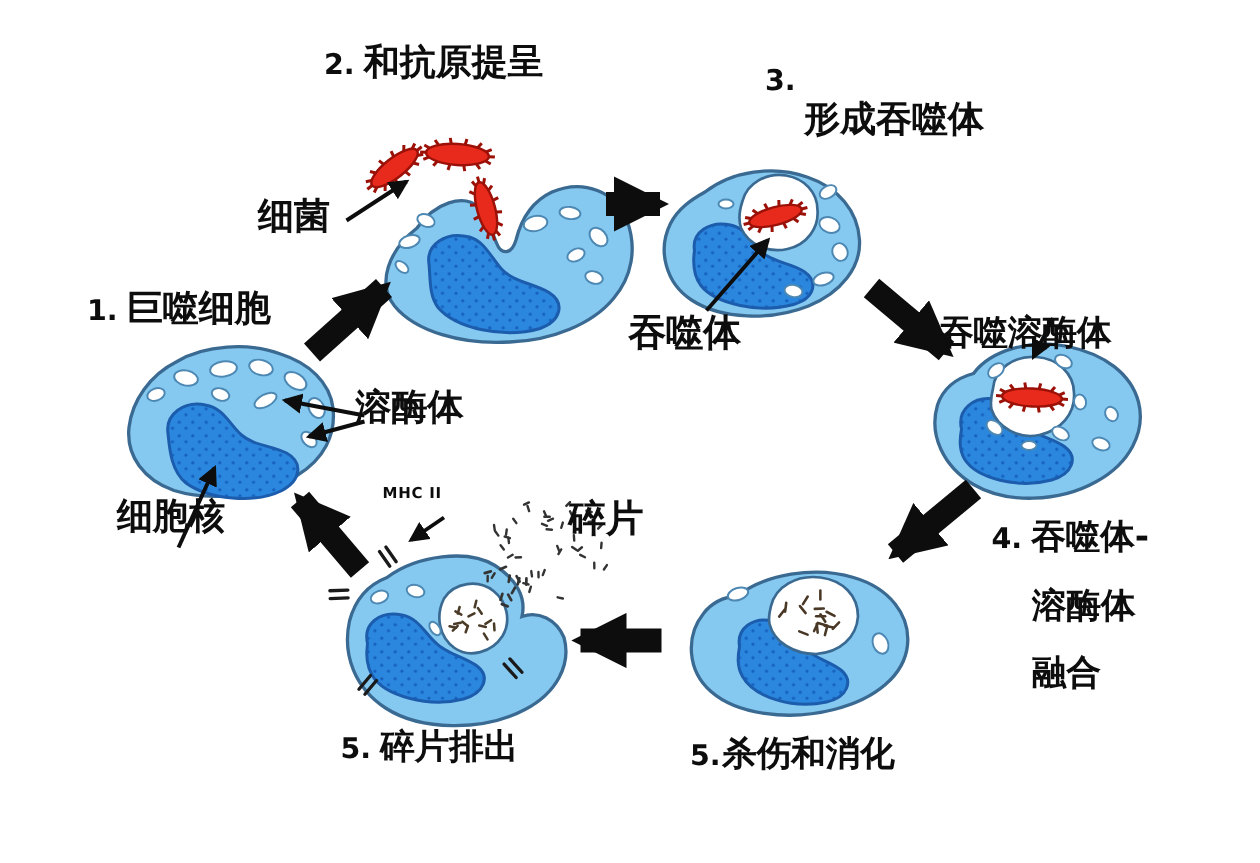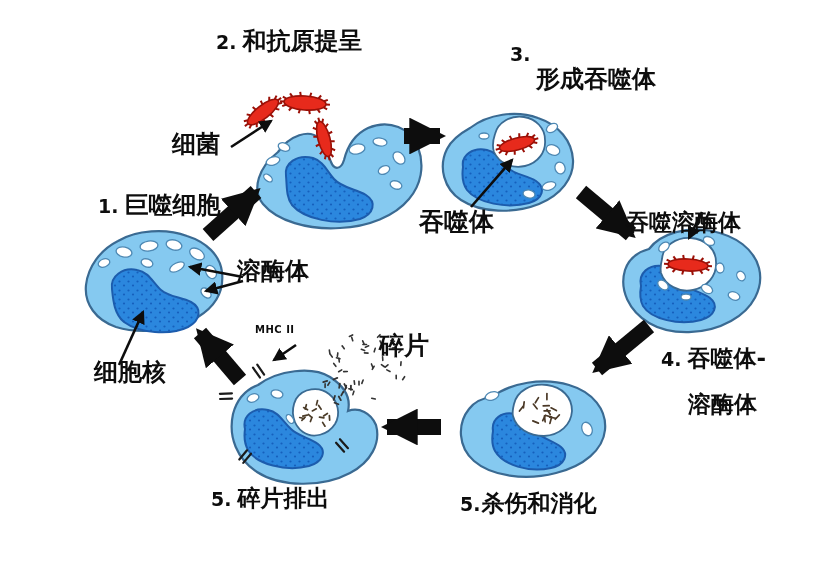--- a/index.html
+++ b/index.html
@@ -326,47 +326,48 @@
 
   <line class="thinarrow" x1="231" y1="147" x2="271" y2="121" marker-end="url(#ah-thin)"></line>
   <line class="thinarrow" x1="243" y1="277" x2="190" y2="267" marker-end="url(#ah-thin)"></line>
   <line class="thinarrow" x1="243" y1="281" x2="206" y2="291" marker-end="url(#ah-thin)"></line>
   <line class="thinarrow" x1="119" y1="365" x2="143" y2="312" marker-end="url(#ah-thin)"></line>
   <line class="thinarrow" x1="296" y1="345" x2="274" y2="360" marker-end="url(#ah-thin)"></line>
   <line class="thinarrow" x1="471" y1="207" x2="512" y2="160" marker-end="url(#ah-thin)"></line>
   <line class="thinarrow" x1="702" y1="212" x2="689" y2="238" marker-end="url(#ah-thin)"></line>
 </svg>
 
-  <div class="lbl" style="left:58px;top:192px;margin-left:40px;">
+  <div class="lbl" style="left:58px;top:192px;">
     <span class="num">1.</span><span class="fs24">巨噬细胞</span>
   </div>
 
   <div class="lbl" style="left:216px;top:28px;">
     <span class="num">2.</span><span class="fs24">和抗原提呈</span>
   </div>
 
   <div class="lbl" style="left:510px;top:44px;">
     <div class="num">3.</div>
     <div class="fs24" style="margin-left:26px;">形成吞噬体</div>
   </div>
 
   <div class="lbl fs23" style="left:661px;top:336px;">
     <div class="ml-line"><span class="num">4.</span><span>吞噬体-</span></div>
     <div class="ml-line indent">溶酶体</div>
+    <div class="ml-line indent">融合</div>
   </div>
 
   <div class="lbl" style="left:460px;top:490px;">
     <span class="num tight">5.</span><span class="fs23">杀伤和消化</span>
   </div>
 
-  <div class="lbl fs23" style="left:211px;top:476px;">
+  <div class="lbl fs23" style="left:227px;top:476px;">
     <div class="ml-line"><span class="num">5.</span><span>碎片排出</span></div>
   </div>
 
   <div class="lbl fs24" style="left:172px;top:131px;">细菌</div>
   <div class="lbl fs24" style="left:237px;top:258px;">溶酶体</div>
-  <div class="lbl fs24" style="left:78px;top:359px;margin-left:16px;">细胞核</div>
+  <div class="lbl fs24" style="left:78px;top:331px;">细胞核</div>
   <div class="lbl fs15" style="left:255px;top:324px;">MHC II</div>
   <div class="lbl fs25" style="left:379px;top:332px;">碎片</div>
   <div class="lbl fs25" style="left:419px;top:208px;">吞噬体</div>
   <div class="lbl fs23" style="left:626px;top:181px;margin-top:28px;">吞噬溶酶体</div>
 
 </div>
 
 </body></html>

